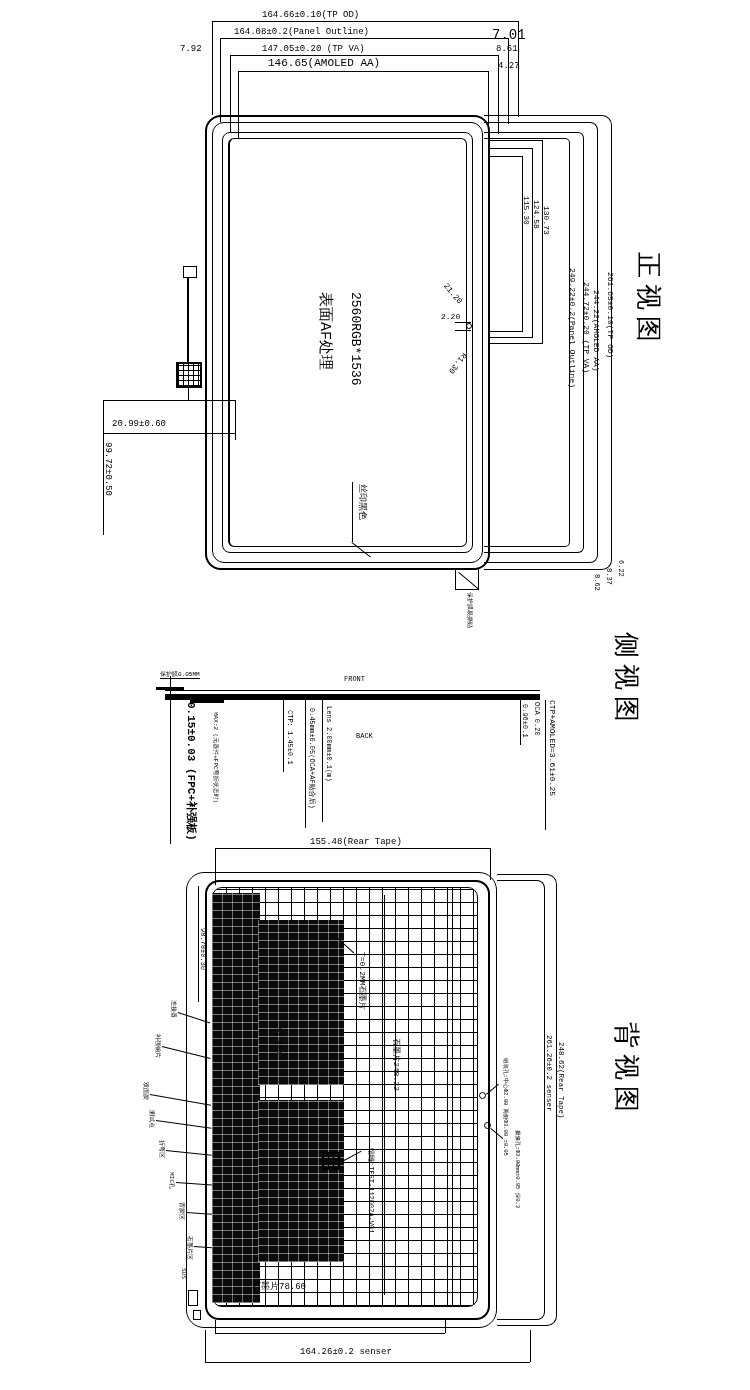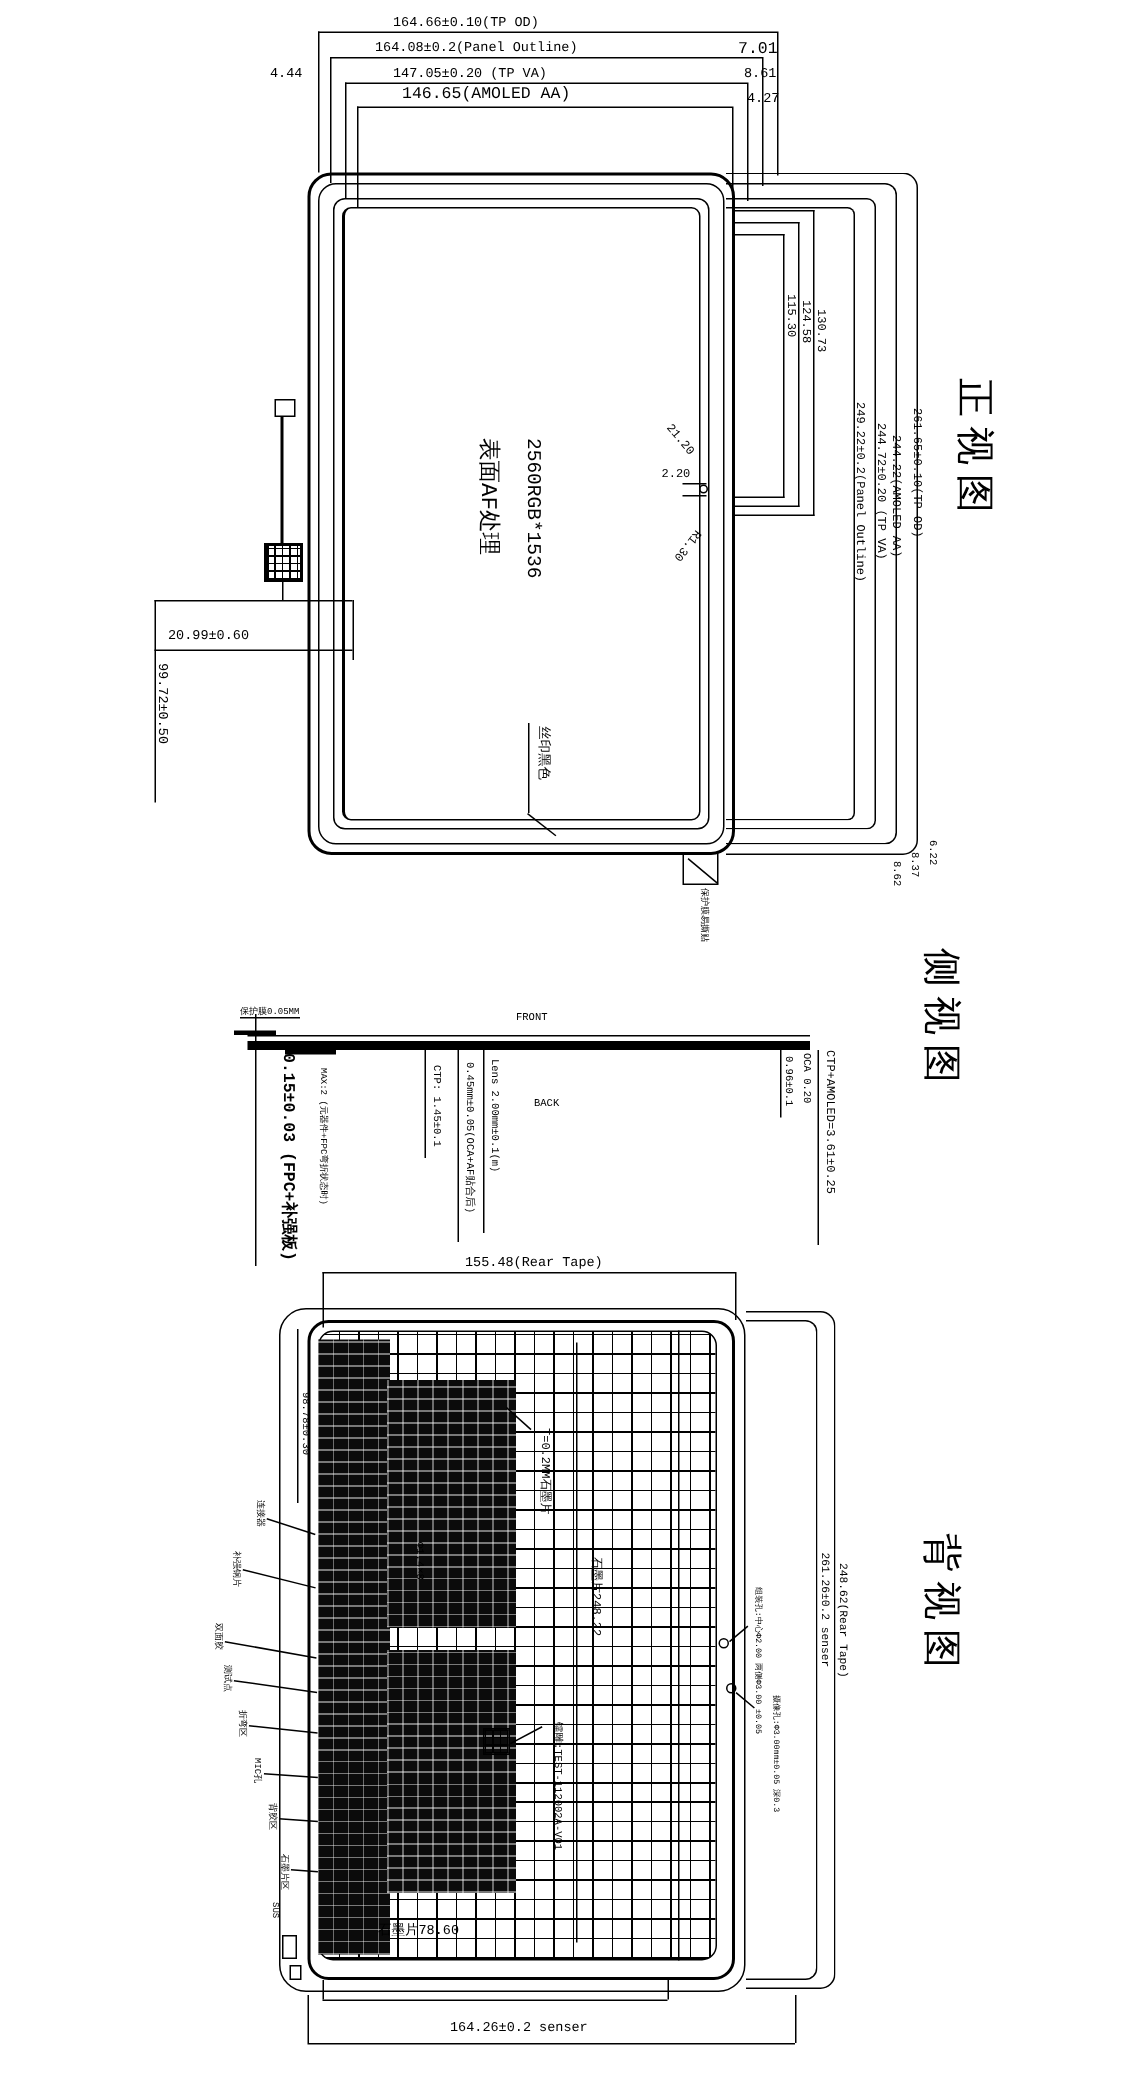--- a/index.html
+++ b/index.html
@@ -24,27 +24,27 @@
   .diag{position:absolute;height:0;border-top:1px solid #000;transform-origin:0 0}
 </style>
 </head>
 <body>
 
 <div id="page">
 
   <div class="lh" style="left:212px;top:21px;width:306px"></div>
   <span class="t" style="left:262px;top:11px;font-size:9px">164.66±0.10(TP OD)</span>
   <div class="lh" style="left:220px;top:38px;width:288px"></div>
-  <span class="t" style="left:250px;top:28px;font-size:9px">164.08±0.2(Panel Outline)</span>
+  <span class="t" style="left:234px;top:28px;font-size:9px">164.08±0.2(Panel Outline)</span>
   <div class="lh" style="left:230px;top:55px;width:268px"></div>
   <span class="t" style="left:262px;top:45px;font-size:9px">147.05±0.20 (TP VA)</span>
   <div class="lh" style="left:238px;top:71px;width:250px"></div>
   <span class="t" style="left:268px;top:58px;font-size:11px">146.65(AMOLED AA)</span>
-  <span class="t" style="left:180px;top:45px;font-size:9px">4.44</span>
-  <span class="t" style="left:492px;top:28px;font-size:11px">7.01</span>
+  <span class="t" style="left:180px;top:45px;font-size:9px">7.92</span>
+  <span class="t" style="left:492px;top:28px;font-size:14px">7.01</span>
   <span class="t" style="left:496px;top:45px;font-size:9px">8.61</span>
   <span class="t" style="left:498px;top:62px;font-size:9px">4.27</span>
 
   <div class="lv" style="left:212px;top:21px;height:94px"></div>
   <div class="lv" style="left:220px;top:38px;height:84px"></div>
   <div class="lv" style="left:230px;top:55px;height:77px"></div>
   <div class="lv" style="left:238px;top:71px;height:67px"></div>
   <div class="lv" style="left:518px;top:21px;height:96px"></div>
   <div class="lv" style="left:508px;top:38px;height:86px"></div>
   <div class="lv" style="left:498px;top:55px;height:79px"></div>

